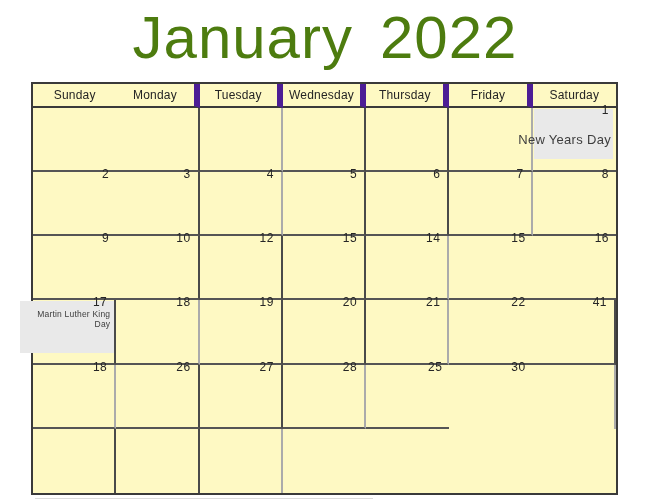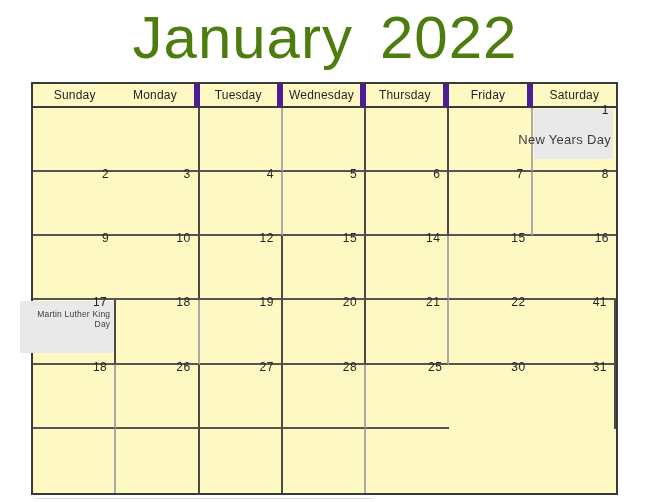--- a/index.html
+++ b/index.html
@@ -210,23 +210,20 @@
       </div>
       <div class="cell c5">
         <span class="date">28</span>
       </div>
       <div class="cell c6">
         <span class="date">25</span>
       </div>
       <div class="cell c0 lastrow">
         <span class="date">30</span>
       </div>
-      <div class="cell c1 lastrow">
-        <span class="date">31</span>
-      </div>
       <div class="cell c2 lastrow">
         <span class="date"></span>
       </div>
       <div class="cell c3 lastrow">
         <span class="date"></span>
       </div>
       <div class="cell c4 lastrow">
         <span class="date"></span>
       </div>
       <div class="cell c5 lastrow">

